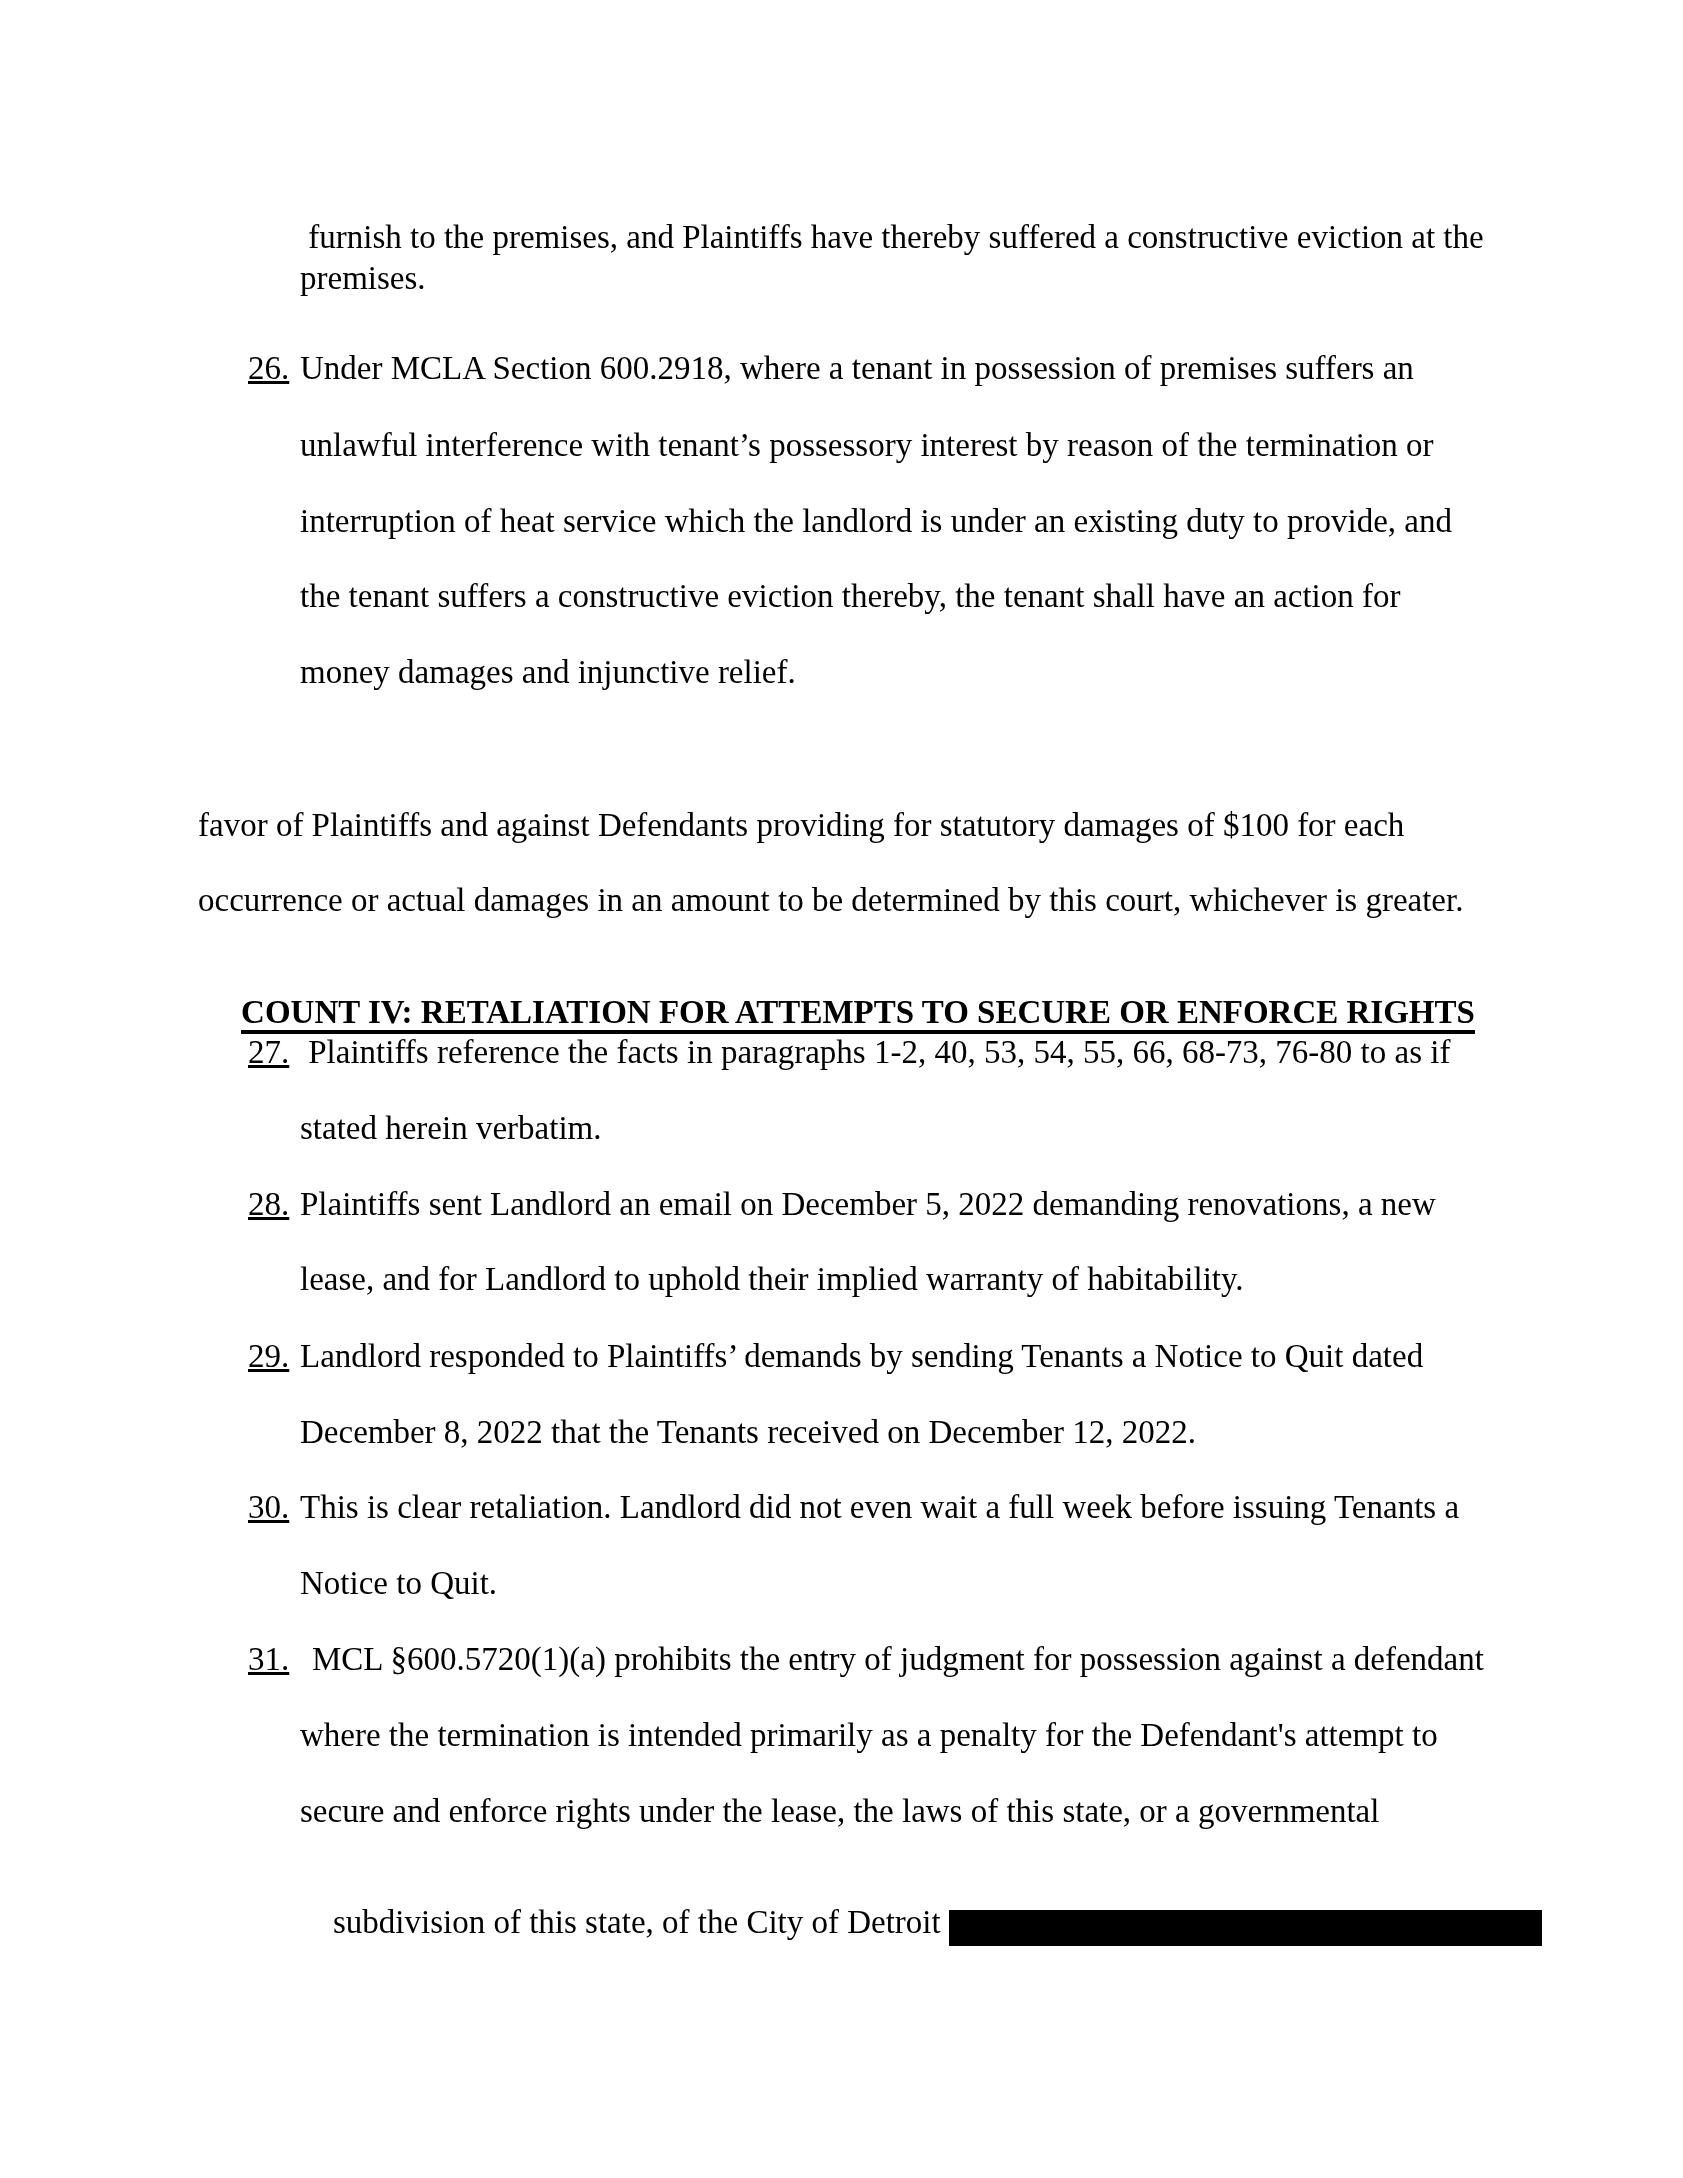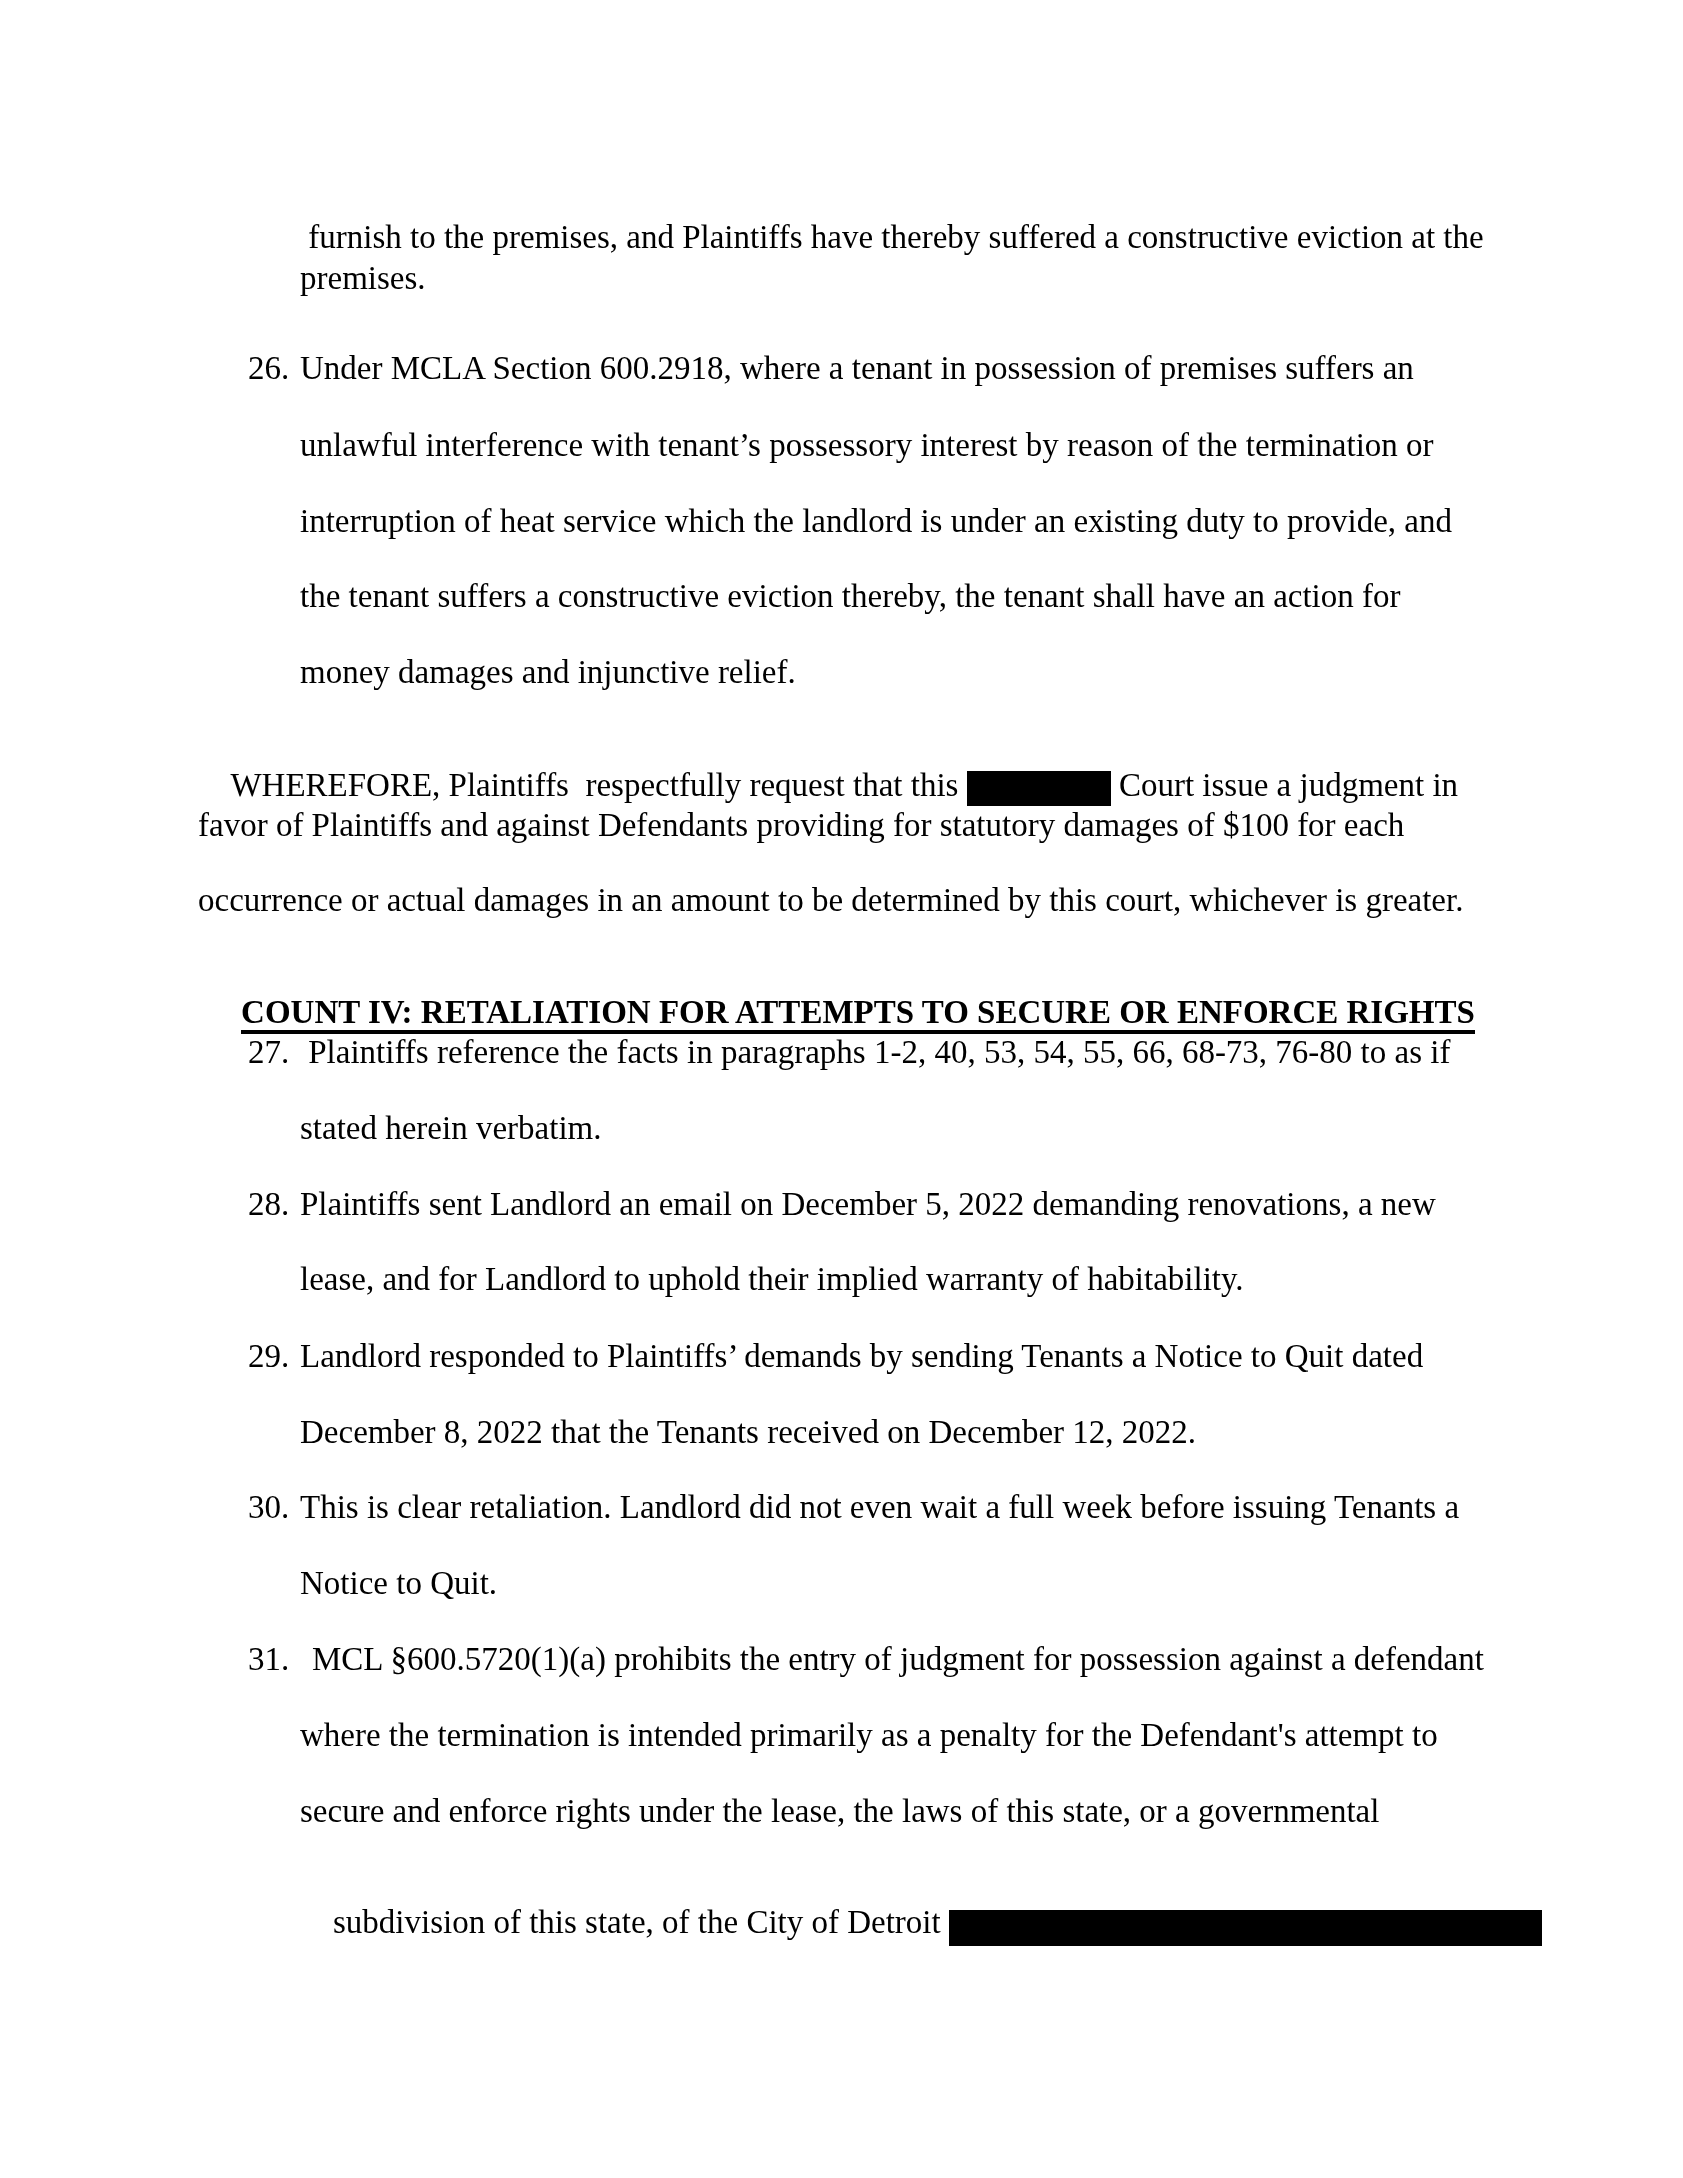--- a/index.html
+++ b/index.html
@@ -15,20 +15,21 @@
   }
   .line{
     position:absolute;
     white-space:pre;
     line-height:36px;
   }
   .num{
     position:absolute;
     white-space:pre;
     line-height:36px;
+    text-decoration:underline;
   }
   .heading-wrap{
     position:absolute;
     left:198px;
     width:1287px;
     text-align:center;
     line-height:36px;
     white-space:pre;
   }
   .heading-text{
@@ -51,23 +52,20 @@
   <div class="line" style="left:300px;top:219px"> furnish to the premises, and Plaintiffs have thereby suffered a constructive eviction at the</div>
   <div class="line" style="left:300px;top:260px">premises.</div>
 
   <div class="num" style="left:248px;top:350px">26.</div>
   <div class="line" style="left:300px;top:350px">Under MCLA Section 600.2918, where a tenant in possession of premises suffers an</div>
   <div class="line" style="left:300px;top:427px">unlawful interference with tenant’s possessory interest by reason of the termination or</div>
   <div class="line" style="left:300px;top:503px">interruption of heat service which the landlord is under an existing duty to provide, and</div>
   <div class="line" style="left:300px;top:578px">the tenant suffers a constructive eviction thereby, the tenant shall have an action for</div>
   <div class="line" style="left:300px;top:654px">money damages and injunctive relief.</div>
 
-  <div class="line" style="left:198px;top:731px">
-    <span>WHEREFORE, Plaintiffs  respectfully request that this </span><span class="redaction redaction-a"></span><span> Court issue a judgment in</span>
-  </div>
   <div class="line" style="left:198px;top:807px">favor of Plaintiffs and against Defendants providing for statutory damages of $100 for each</div>
   <div class="line" style="left:198px;top:882px">occurrence or actual damages in an amount to be determined by this court, whichever is greater.</div>
 
   <div class="heading-wrap" style="top:958px">
     <span class="heading-text">COUNT IV: RETALIATION FOR ATTEMPTS TO SECURE OR ENFORCE RIGHTS</span>
   </div>
 
   <div class="num" style="left:248px;top:1034px">27.</div>
   <div class="line" style="left:300px;top:1034px"> Plaintiffs reference the facts in paragraphs 1-2, 40, 53, 54, 55, 66, 68-73, 76-80 to as if</div>
   <div class="line" style="left:300px;top:1110px">stated herein verbatim.</div>

